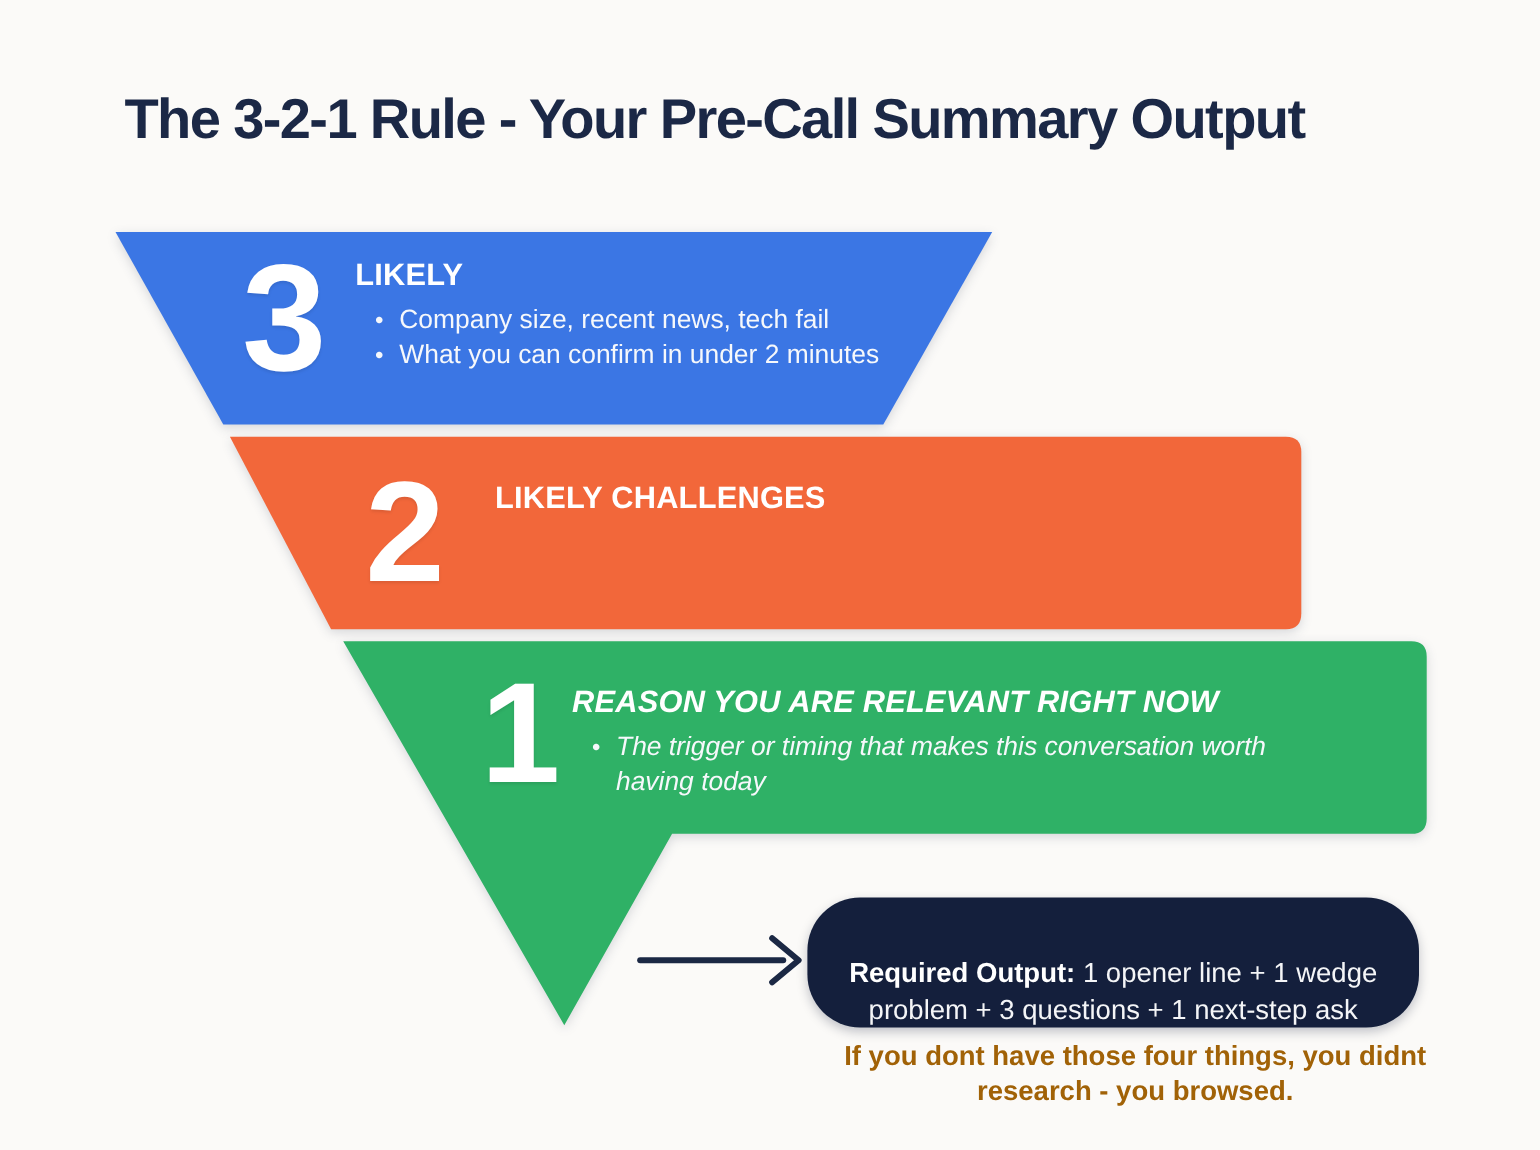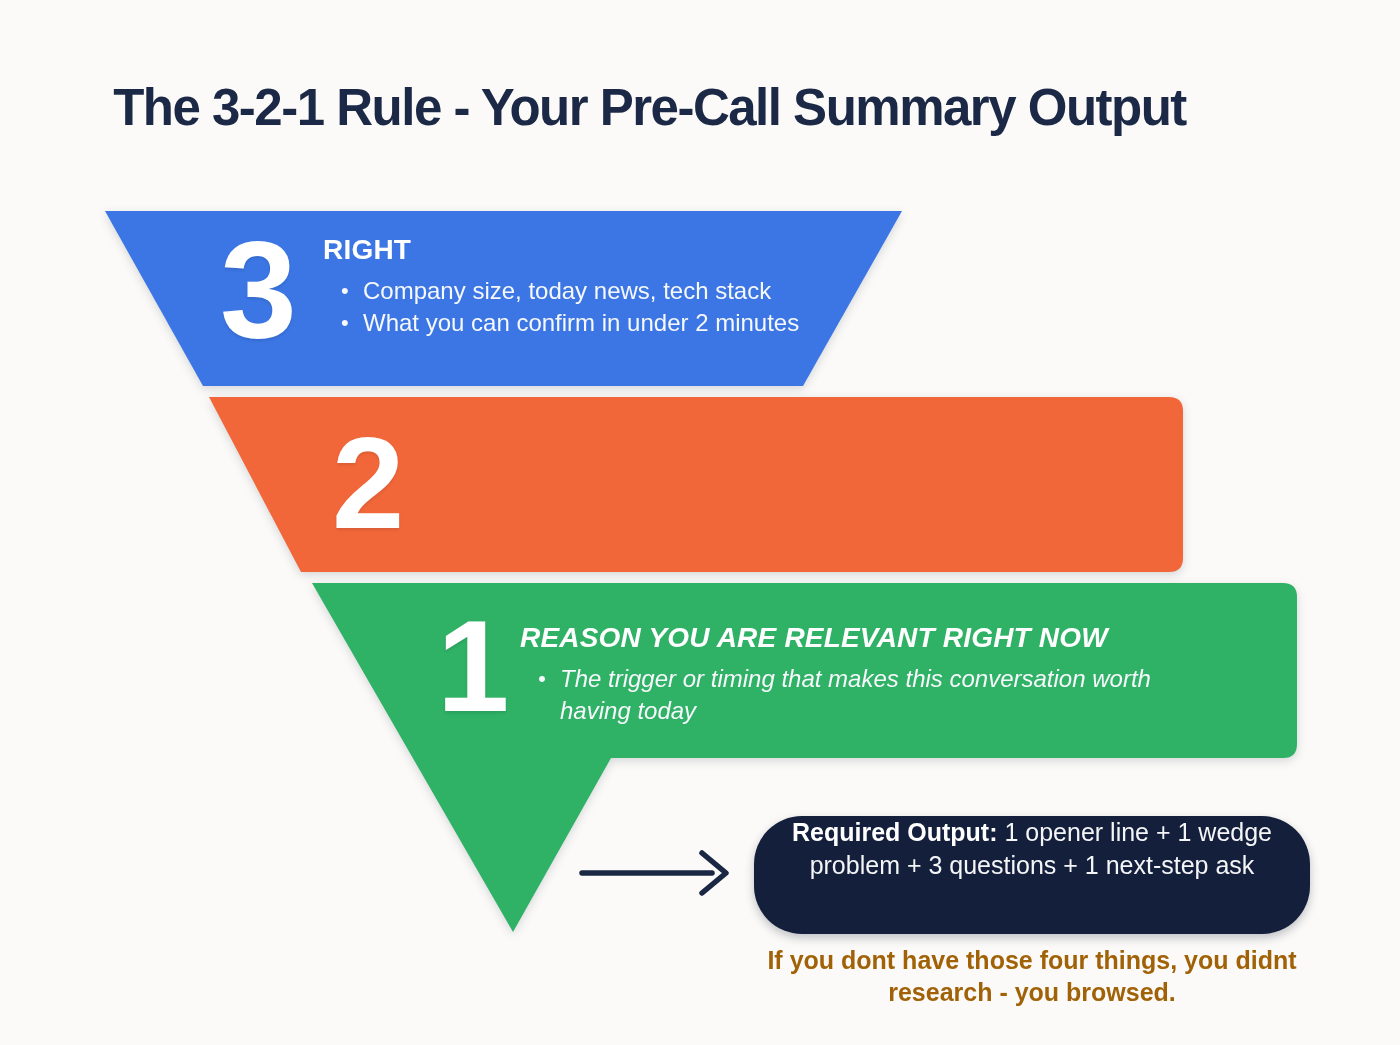--- a/index.html
+++ b/index.html
@@ -32,22 +32,22 @@
   }
   .bullets{list-style:none;margin:0;padding:0;}
   .bullets li{
     position:relative;padding-left:40px;font-size:24px;line-height:31.5px;
     color:#f6f8fb;font-weight:400;
   }
   .bullets li::before{
     content:"•";position:absolute;left:18px;top:0;font-size:22px;color:#f6f8fb;
   }
   .pill{
-    position:absolute;left:754px;top:816px;width:556px;height:118px;
-    background:#141f3c;border-radius:48px;display:flex;align-items:flex-start;
+    position:absolute;left:734px;top:816px;width:556px;height:118px;
+    background:#141f3c;border-radius:48px;display:flex;align-items:flex-end;
     justify-content:center;box-shadow:0 4px 10px rgba(15,25,50,.25);
   }
   .pill p{
     margin:0;padding:0 22px;text-align:center;font-size:25px;line-height:1.3;
     color:#f4f5f7;font-weight:400;
   }
   .pill strong{font-weight:700;color:#ffffff;}
   .warning{
     position:absolute;left:754px;top:944px;width:556px;margin:0;
     text-align:center;font-size:25px;font-weight:700;line-height:1.28;
@@ -67,31 +67,32 @@
     <path class="shape" d="M312 583 L1283 583 Q1297 583 1297 597 L1297 744 Q1297 758 1283 758 L611 758 L513 932 Z" stroke-linejoin="round" fill="#2fb166"></path>
     <g>
       <line x1="582" y1="873" x2="712" y2="873" stroke-width="5.5" stroke-linecap="round" stroke="#1b2844"></line>
       <polyline points="702,853 726,873 702,893" fill="none" stroke-width="5.5" stroke-linecap="round" stroke-linejoin="round" stroke="#1b2844"></polyline>
     </g>
   </svg>
 
   <div class="level">
     <div class="level-num num-3">3</div>
     <div class="level-content content-3">
-      <h2 class="level-heading">RIGHT</h2>
+      <h2 class="level-heading">LIKELY</h2>
       <ul class="bullets">
-        <li>Company size, today news, tech stack</li>
+        <li>Company size, recent news, tech fail</li>
         <li>What you can confirm in under 2 minutes</li>
       </ul>
     </div>
   </div>
 
   <div class="level">
     <div class="level-num num-2">2</div>
     <div class="level-content content-2">
+      <h2 class="level-heading">LIKELY CHALLENGES</h2>
     </div>
   </div>
 
   <div class="level">
     <div class="level-num num-1">1</div>
     <div class="level-content content-1">
       <h2 class="level-heading">REASON YOU ARE RELEVANT RIGHT NOW</h2>
       <ul class="bullets">
         <li>The trigger or timing that makes this conversation worth having today</li>
       </ul>

